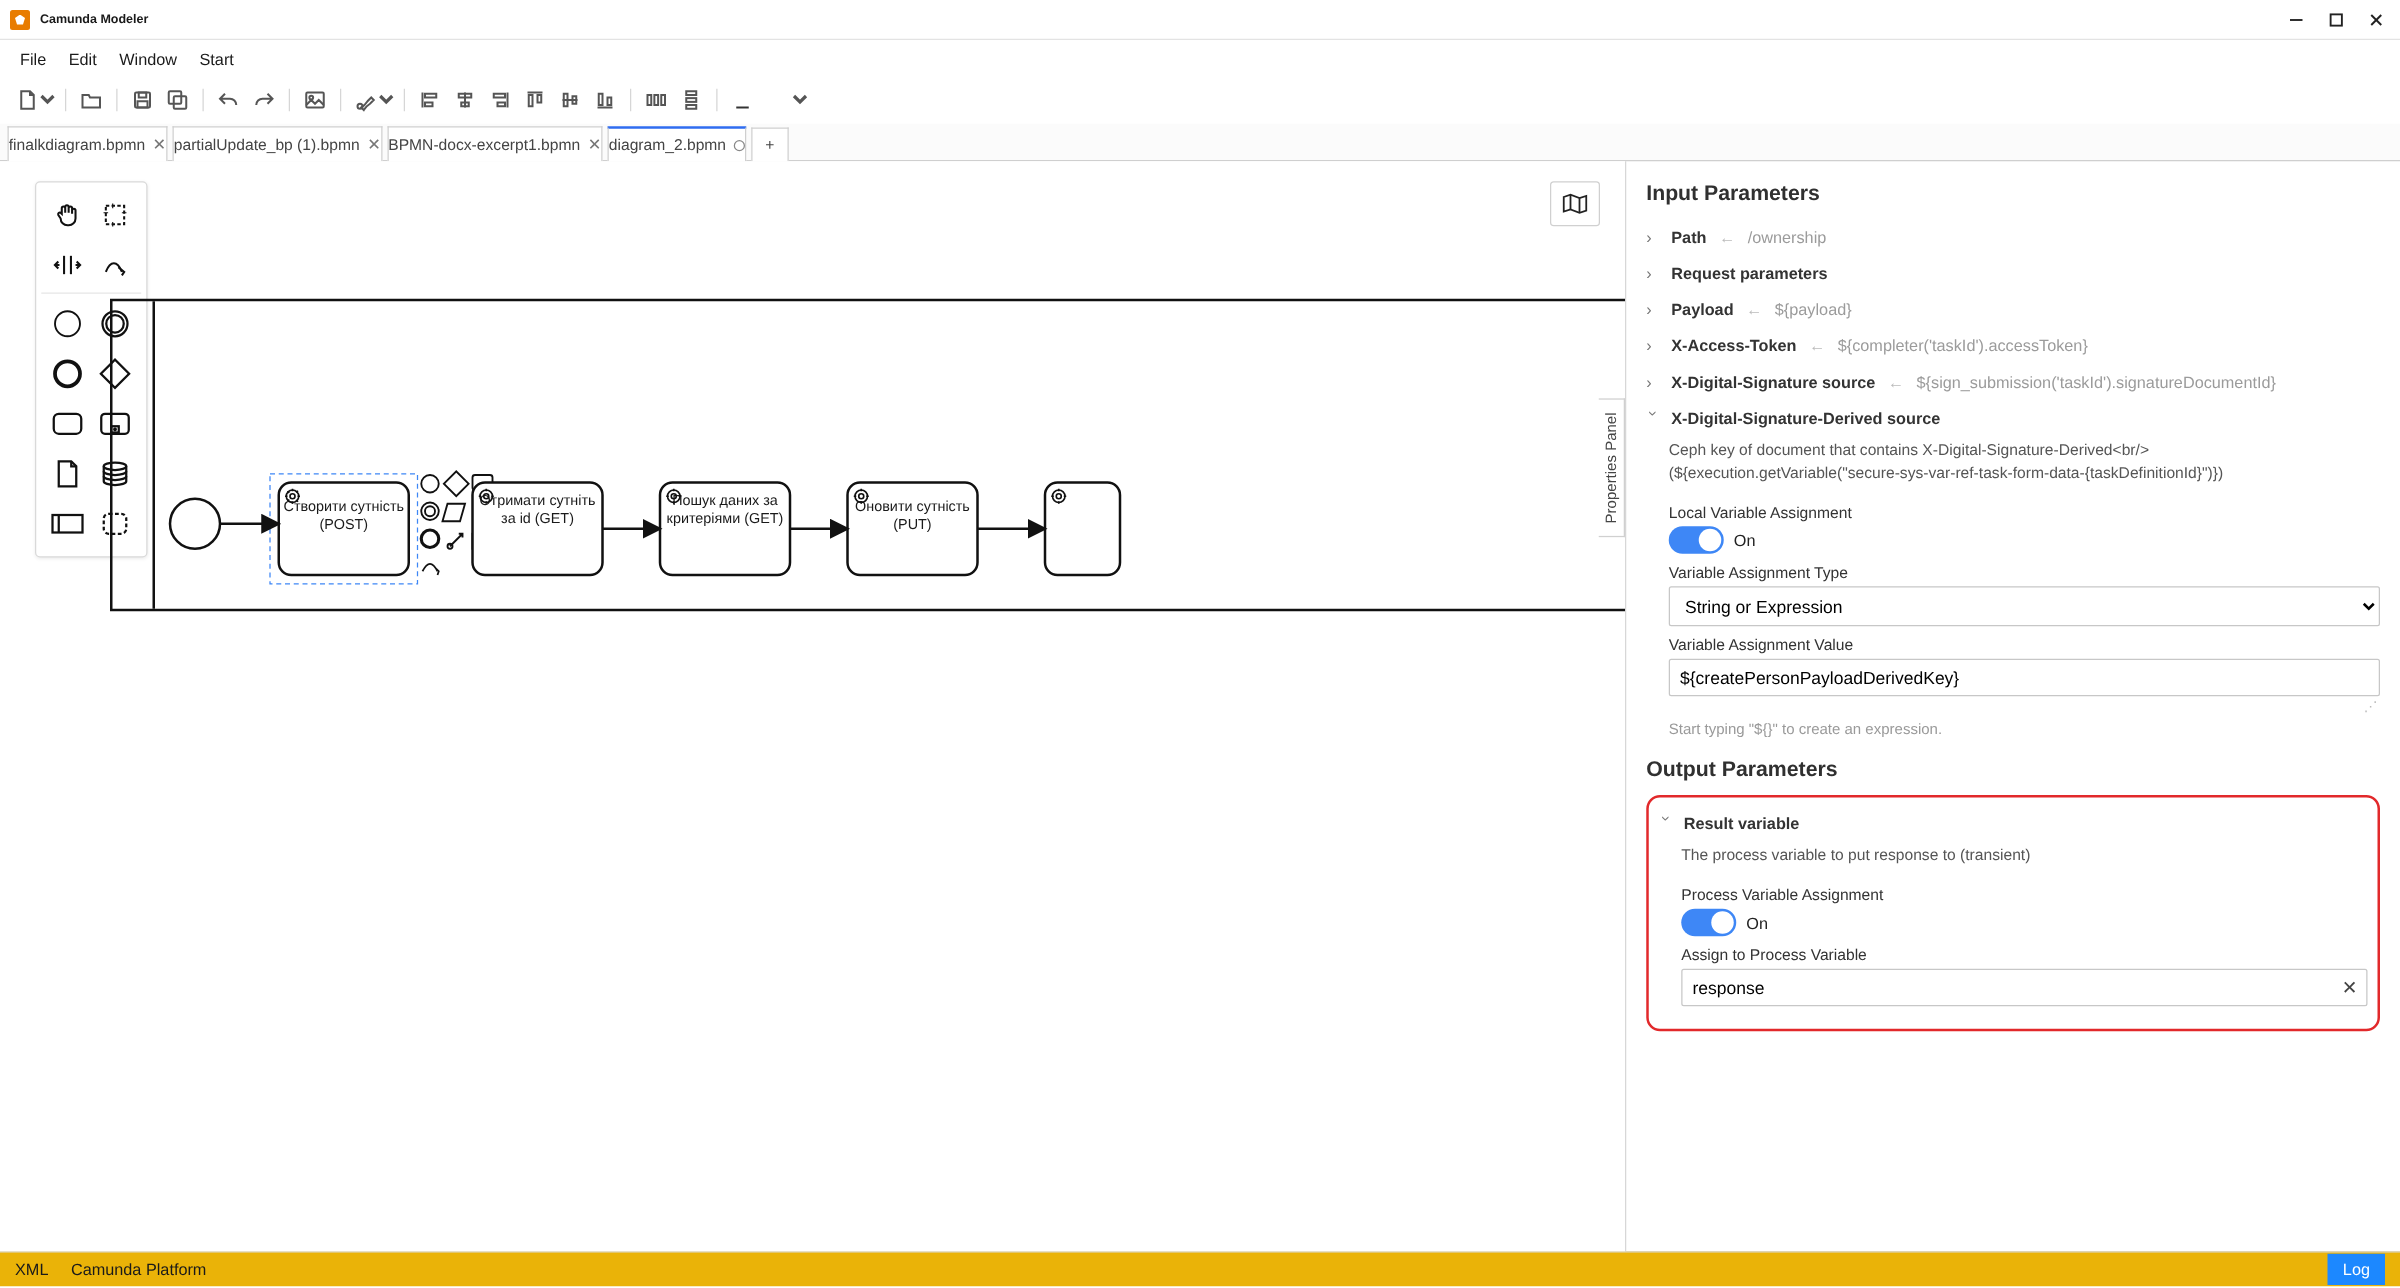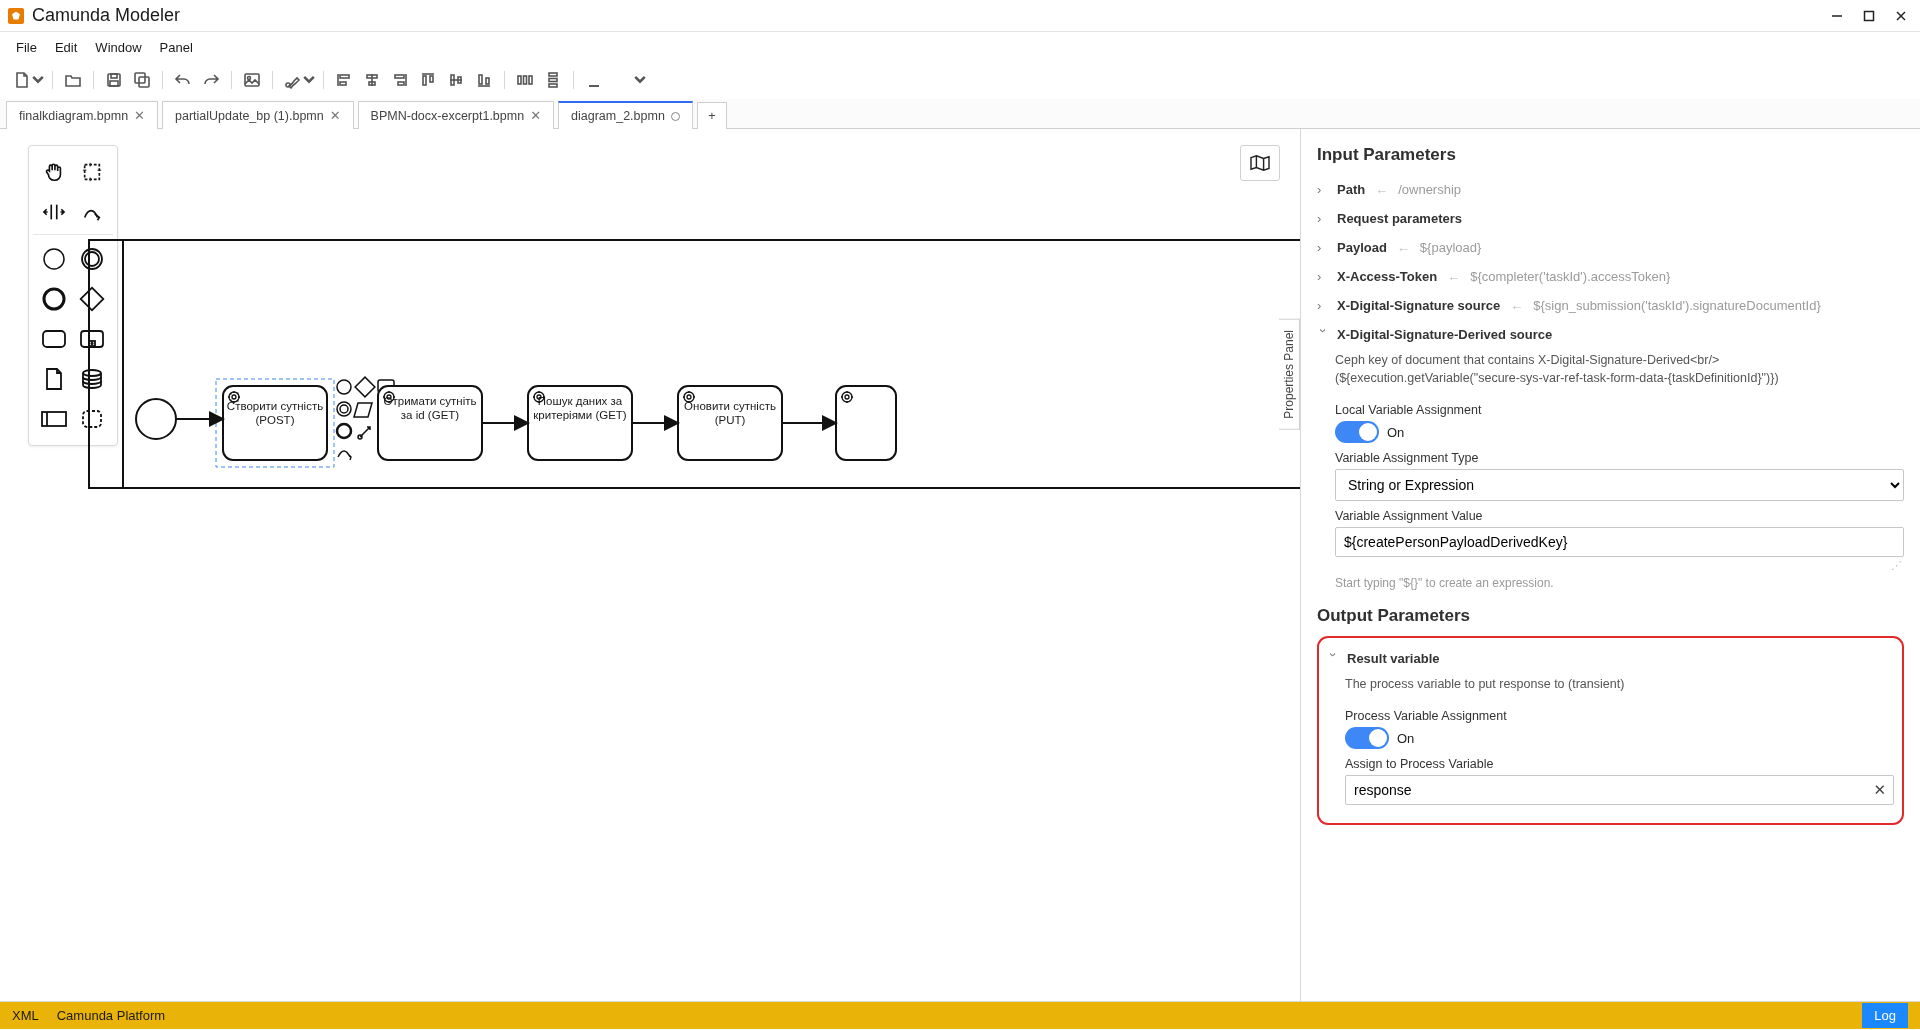--- a/index.html
+++ b/index.html
@@ -15,38 +15,38 @@
     --icon:#555;
     --panel-head:#303030;
   }
   *{box-sizing:border-box;}
   html,body{margin:0;padding:0;font-family:"Segoe UI",Arial,sans-serif;font-size:13px;color:var(--text);background:var(--bg);height:100%;overflow:hidden;}
 
   
   .titlebar{display:flex;align-items:center;height:32px;padding:0 8px;border-bottom:1px solid var(--border-light);}
   .titlebar .logo{width:16px;height:16px;background:#e87c00;border-radius:2px;margin-right:8px;position:relative;}
   .titlebar .logo::after{content:"";position:absolute;inset:4px;background:#fff;clip-path:polygon(50% 0,100% 35%,80% 100%,20% 100%,0 35%);}
-  .titlebar .title{flex:1;font-size:18px;}
+  .titlebar .title{flex:1;font-size:10px;font-weight:bold;}
   .winctl{display:flex;gap:18px;margin-right:4px;}
   .winctl span{width:14px;height:14px;display:flex;align-items:center;justify-content:center;color:#222;}
 
   
   .menubar{display:flex;gap:2px;padding:4px 8px 6px 8px;font-size:13px;}
   .menubar span{padding:4px 8px;border-radius:3px;}
 
   
   .toolbar{display:flex;align-items:center;gap:4px;padding:4px 10px 8px 10px;}
   .tbtn{width:24px;height:22px;display:flex;align-items:center;justify-content:center;border-radius:3px;color:var(--icon);}
   .tbtn svg{width:16px;height:16px;stroke:currentColor;fill:none;stroke-width:1.6;}
   .tsep{width:1px;height:18px;background:#d6d6d6;margin:0 4px;}
   .tgroup{display:flex;align-items:center;gap:2px;}
 
   
   .tabstrip{display:flex;border-bottom:1px solid var(--border);padding-left:6px;align-items:flex-end;height:30px;background:#fbfbfb;}
-  .tab{display:flex;align-items:center;gap:6px;padding:6px 12px;border:1px solid var(--border);border-bottom:none;margin-right:4px;font-size:12.5px;background:#fff;position:relative;top:1px;color:#444;}
+  .tab{display:flex;align-items:center;gap:6px;padding:6px 0;border:1px solid var(--border);border-bottom:none;margin-right:4px;font-size:12.5px;background:#fff;position:relative;top:1px;color:#444;}
   .tab.active{border-top:2px solid var(--tab-active-border);background:#fff;}
   .tab .close{font-size:13px;color:#777;}
   .tab .dirty{width:9px;height:9px;border:1px solid #888;border-radius:50%;}
   .tab.new{width:30px;justify-content:center;padding:6px 8px;}
 
   
   .workspace{display:flex;height:calc(100vh - 32px - 30px - 38px - 30px - 28px);}
   .canvas-area{flex:1;position:relative;background:#fff;overflow:hidden;}
 
   
@@ -122,21 +122,21 @@
           <line x1="10" y1="2" x2="2" y2="10" stroke="#222" stroke-width="1.5"></line>
         </svg>
       </span>
   </div>
 </div>
 
 <div class="menubar">
   <span>File</span>
   <span>Edit</span>
   <span>Window</span>
-  <span>Panel</span>
+  <span>Start</span>
 </div>
 
 <div class="toolbar">
   <div class="tgroup">
     <div class="tbtn">
         <svg viewBox="0 0 16 16">
           <path d="M3 1h7l3 3v11H3z"></path>
           <path d="M10 1v3h3"></path>
         </svg>
       </div>

